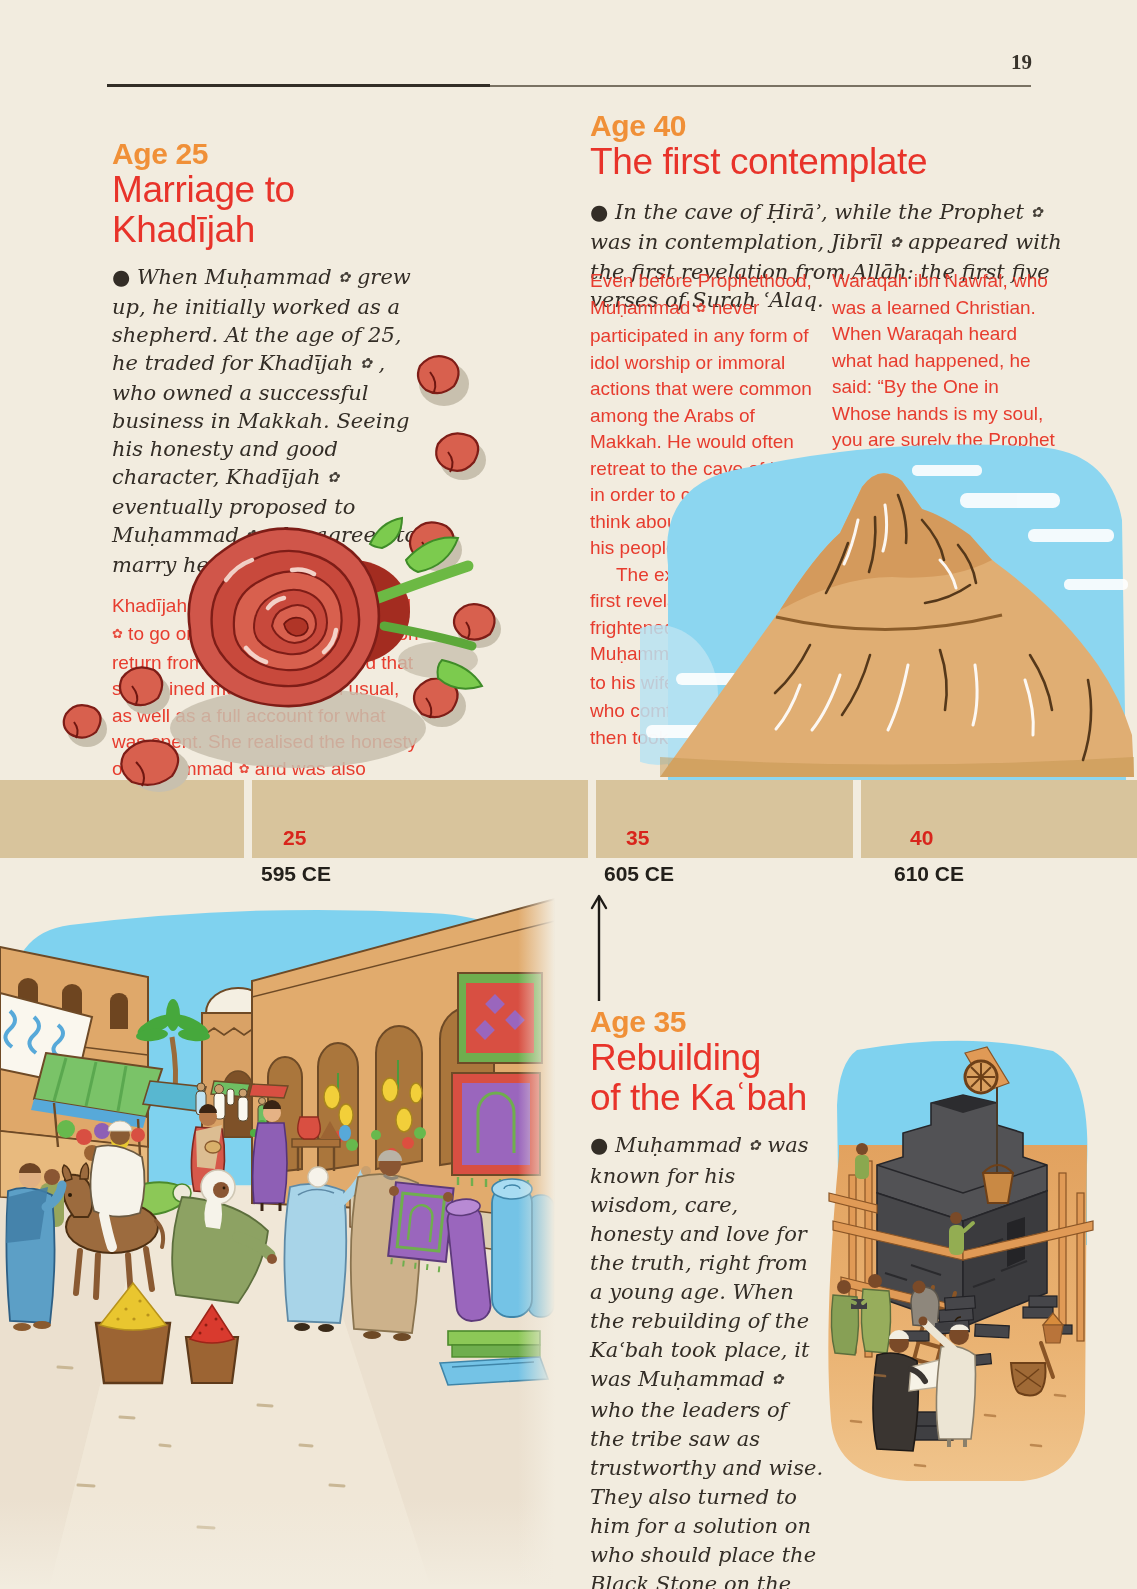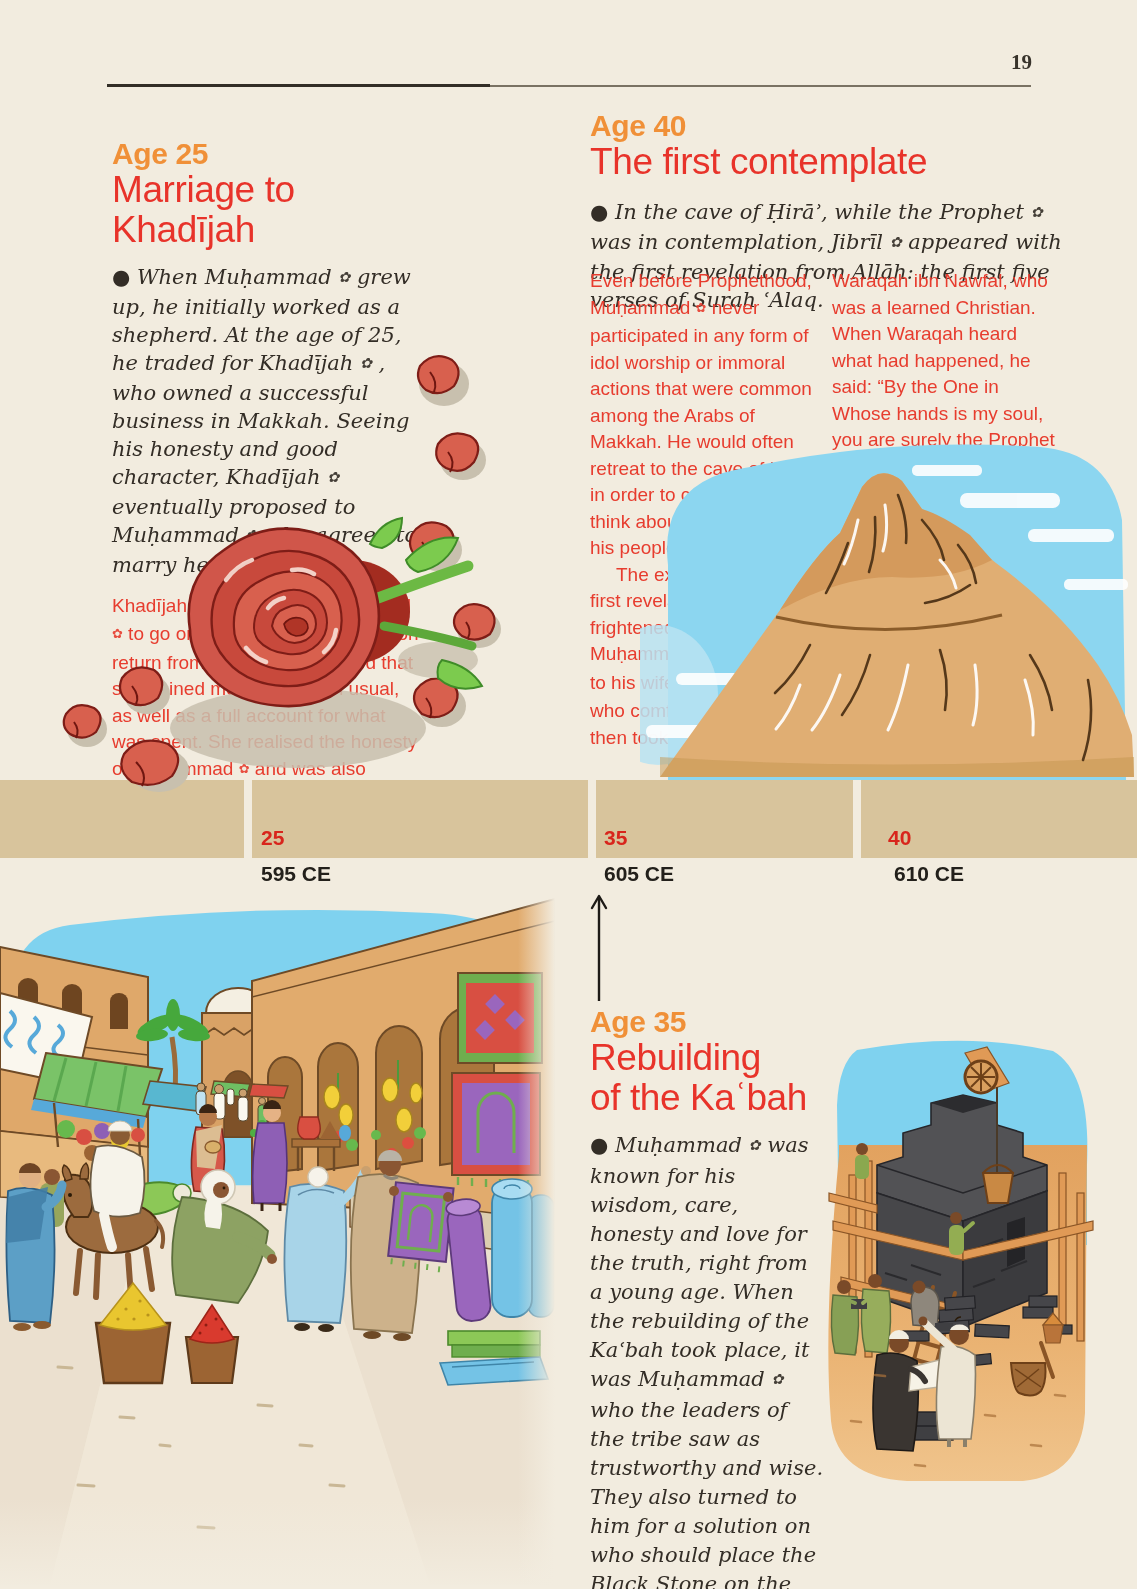--- a/index.html
+++ b/index.html
@@ -40,21 +40,21 @@
   }
   .red-body{
     font-size:19px;line-height:26.5px;color:#e73c2e;
   }
   .red-body p{margin:0;}
   .red-body .indent{text-indent:26px;}
   .hon{font-size:.68em;display:inline-block;transform:translateY(-2px);opacity:.9;}
   
   .band{left:0;top:780px;width:1137px;height:78px;background:#d8c49c;}
   .band-gap{top:780px;width:8px;height:78px;background:#f2ecdf;}
-  .band-age{top:826px;font-weight:700;font-size:21px;color:#d8251c;}
+  .band-age{top:826px;font-weight:700;font-size:21px;color:#d8251c;margin-left:22px;}
   .band-year{top:862px;font-weight:700;font-size:21px;color:#23201b;}
   svg{display:block;}
 </style>
 </head>
 <body>
 
 <div class="page">
 
   <div class="abs hdr-page">19</div>
   <div class="abs hdr-rule"></div>

